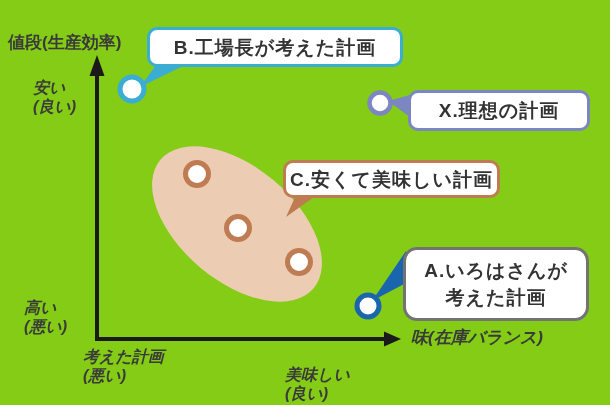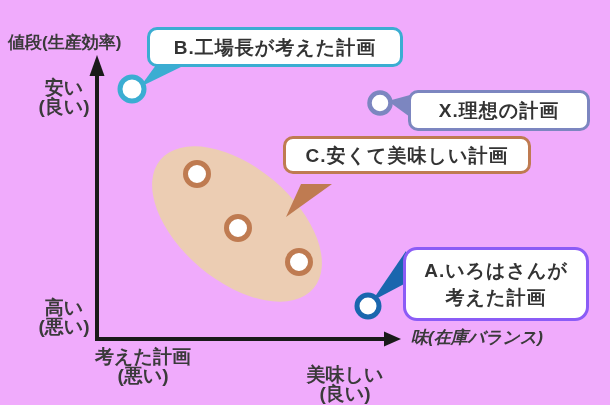--- a/index.html
+++ b/index.html
@@ -1,65 +1,65 @@
 <!DOCTYPE html>
 <html lang="ja"><head>
 <meta charset="utf-8">
 <style>
   html, body { margin: 0; padding: 0; background: #ffffff; }
   .stage {
     position: relative;
     width: 610px;
     height: 405px;
-    background: #f0abfc;
+    background: #84cc16;
     font-family: "Liberation Sans", "DejaVu Sans", sans-serif;
     color: #3a3a3a;
     overflow: hidden;
   }
   .stage svg.layer {
     position: absolute;
     left: 0; top: 0;
     width: 610px; height: 405px;
   }
   .label {
     position: absolute;
     white-space: pre-line;
     font-weight: 700;
     color: #3a3a3a;
   }
   .axis-title { font-size: 17px; line-height: 20px; }
   .tick {
-    font-size: 19px;
+    font-size: 16px;
     line-height: 19px;
-    text-align: center;
+    font-style: italic;
   }
   .bubble {
     position: absolute;
     box-sizing: border-box;
     background: #ffffff;
     border-radius: 10px;
     display: flex;
     align-items: center;
     justify-content: center;
     text-align: center;
     font-size: 19px;
     font-weight: 600;
     letter-spacing: 1px;
     line-height: 27px;
     color: #333333;
     white-space: pre-line;
   }
   .bubble-b { left: 147px; top: 27px;  width: 256px; height: 40px; border: 3px solid #3badd2; }
   .bubble-x { left: 408px; top: 90px;  width: 182px; height: 41px; border: 3px solid #7c86c0; }
-  .bubble-c { left: 283px; top: 136px; width: 248px; height: 38px; border: 3px solid #bf7b51; }
-  .bubble-a { left: 403px; top: 247px; width: 186px; height: 74px; border: 3px solid #8b5cf6; border-radius: 14px; }
+  .bubble-c { left: 283px; top: 160px; width: 217px; height: 38px; border: 3px solid #bf7b51; }
+  .bubble-a { left: 403px; top: 247px; width: 186px; height: 74px; border: 3px solid #737373; border-radius: 14px; }
   .y-axis-title { left: 8px;  top: 33px; }
   .x-axis-title { left: 411px; top: 328px; font-style: italic; }
   .y-top    { left: 33px;  top: 78px;  width: 62px; }
-  .y-bottom { left: 33px;  top: 298px; width: 62px; }
+  .y-bottom { left: 24px;  top: 298px; width: 62px; }
   .x-left   { left: 83px;  top: 347px; width: 120px; }
   .x-right  { left: 285px; top: 365px; width: 120px; }
 </style>
 </head>
 <body>
 
 <div class="stage">
 
   <svg class="layer" viewBox="0 0 610 405" aria-hidden="true">
 

